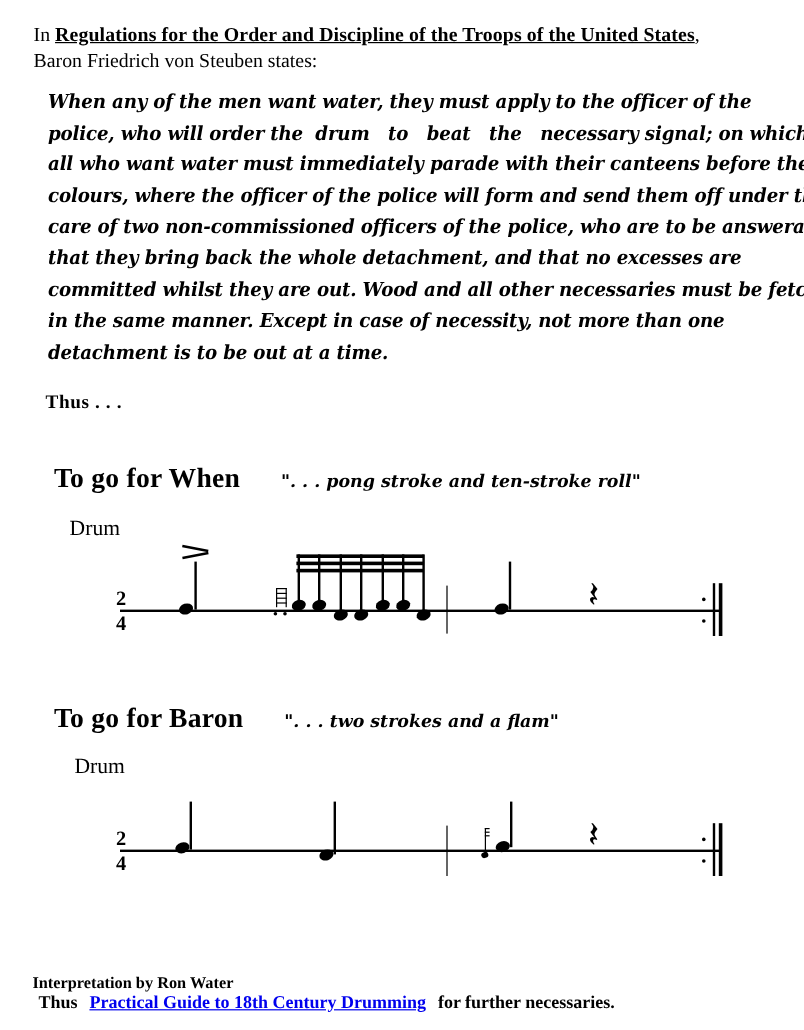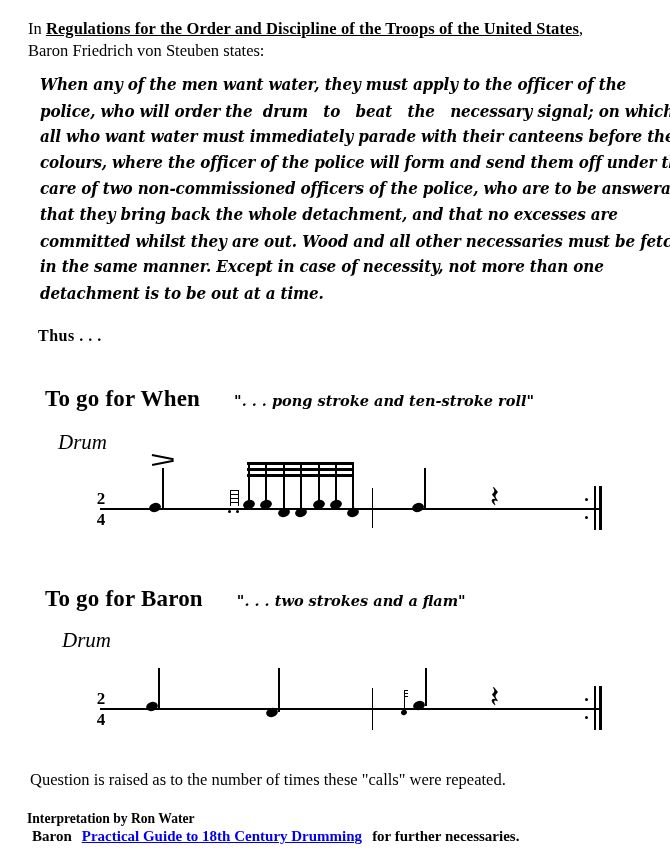--- a/index.html
+++ b/index.html
@@ -54,21 +54,21 @@
   .sec-head .sub{
     font-family:"DejaVu Serif", serif;
     font-style:italic;font-weight:bold;
     font-size:14.5px;
     display:inline-block;vertical-align:baseline;
     margin-left:34px;
   }
   #head-wood{left:45px;top:386px;}
   #head-water{left:45px;top:586px;}
 
-  .drum-label{position:absolute;font-size:21px;font-style:italic;}
+  .drum-label{position:absolute;font-size:18px;}
   #drum-1{left:58px;top:430px;}
   #drum-2{left:62px;top:628px;}
 
   
   .staff{position:absolute;}
   #staff-1{left:0px;top:440px;width:670px;height:90px;}
   #staff-2{left:0px;top:640px;width:670px;height:90px;}
   .staff-line{
     position:absolute;height:1.6px;background:#000;
   }
@@ -243,21 +243,20 @@
     <div class="notehead" style="left:413px;top:61px;"></div>
 
     <div class="rest" style="left:490px;top:42px;">𝄽</div>
 
     <div class="repeat-dot" style="left:585px;top:58px;"></div>
     <div class="repeat-dot" style="left:585px;top:76px;"></div>
     <div class="endbar-thin" style="left:594px;top:46px;height:44px;"></div>
     <div class="endbar-thick" style="left:599px;top:46px;height:44px;"></div>
   </div>
 
-  <div class="question">Question is raised as to the number of times these "calls" were repeated.</div>
 
   <div class="credit">Interpretation by Ron Water</div>
 
   <div class="viewline">
-    <span>Baron</span><a class="lnk" href="#">Practical Guide to 18th Century Drumming</a><span class="tail">for further necessaries.</span>
+    <span>Thus</span><a class="lnk" href="#">Practical Guide to 18th Century Drumming</a><span class="tail">for further necessaries.</span>
   </div>
 
 </div>
 
 </body></html>

